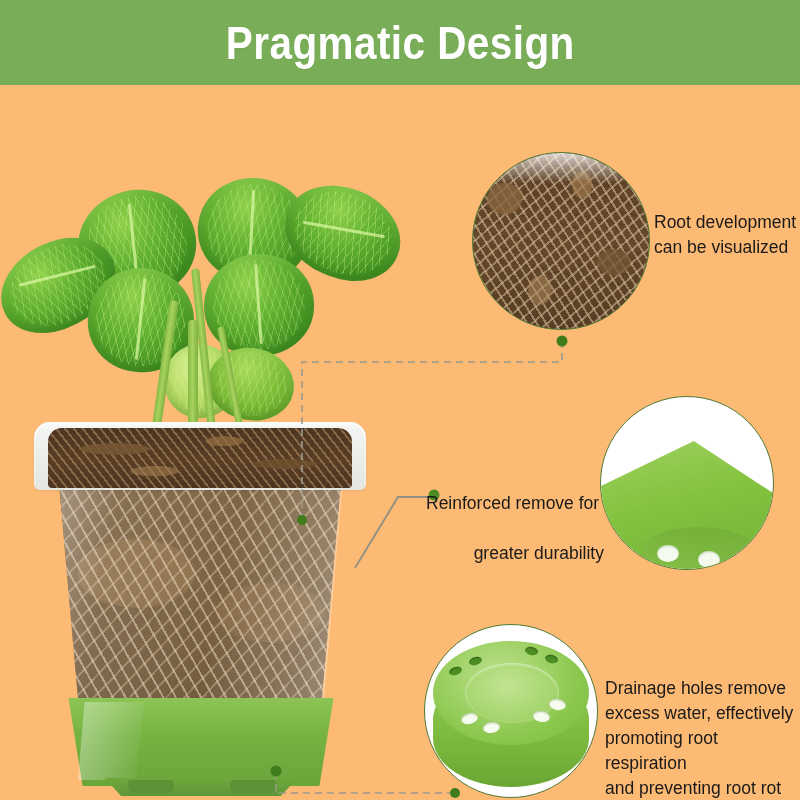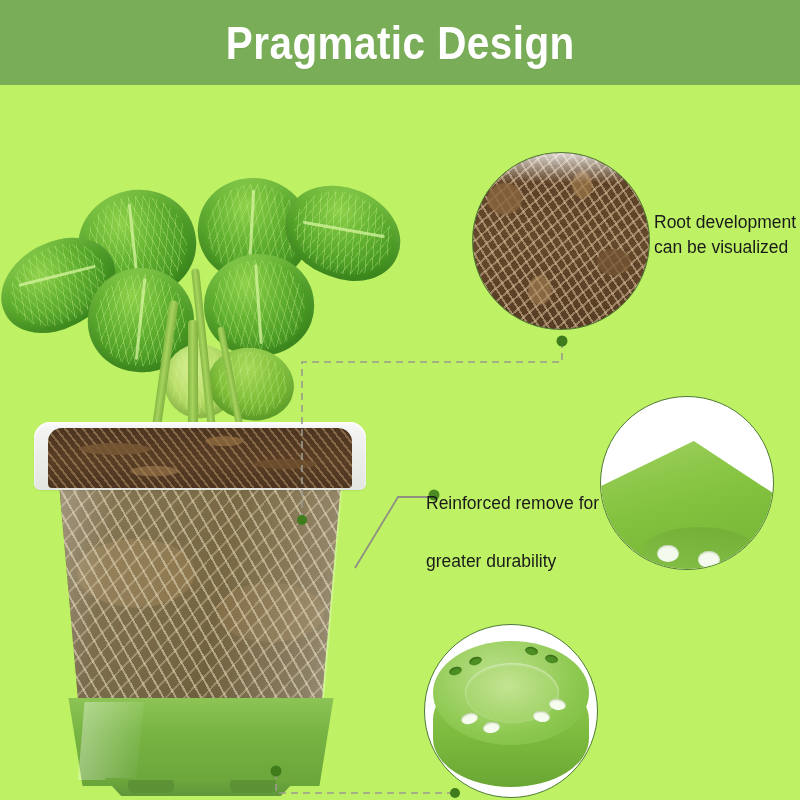--- a/index.html
+++ b/index.html
@@ -11,21 +11,21 @@
     width: 800px;
     height: 800px;
     overflow: hidden;
     font-family: "Liberation Sans", sans-serif;
     position: relative;
   }
   #page {
     position: relative;
     width: 800px;
     height: 800px;
-    background: #bef264;
+    background: #fdba74;
     overflow: hidden;
   }
 
   
   .banner {
     position: absolute;
     left: 0;
     top: 0;
     width: 800px;
     height: 85px;
@@ -308,21 +308,21 @@
     position: absolute;
     color: #1a1a1a;
     font-size: 17.5px;
     line-height: 25px;
     font-family: "Liberation Sans", sans-serif;
     white-space: pre-line;
   }
   .caption-roots   { left: 654px; top: 210px; width: 150px; }
   .caption-seams   { left: 426px; top: 466px; width: 178px; text-align: right; }
   .caption-seams .line-1 { display: block; text-align: left; }
-  .caption-seams .line-2 { display: block; text-align: left; margin-top: 8px; }
+  .caption-seams .line-2 { display: block; text-align: right; }
   .caption-drain   { left: 605px; top: 676px; width: 196px; }
 </style>
 </head>
 <body>
 
 <div id="page">
 
   <div class="banner">
     <div class="banner-title">Pragmatic Design</div>
   </div>
@@ -417,14 +417,18 @@
   </svg>
 
   <div class="caption caption-roots">Root development
 can be visualized</div>
 
   <div class="caption caption-seams">
     <span class="line-1">Reinforced remove for</span>
     <span class="line-2">greater durability</span>
   </div>
 
+  <div class="caption caption-drain">Drainage holes remove
+excess water, effectively
+promoting root respiration
+and preventing root rot</div>
 
 </div>
 
 </body></html>

